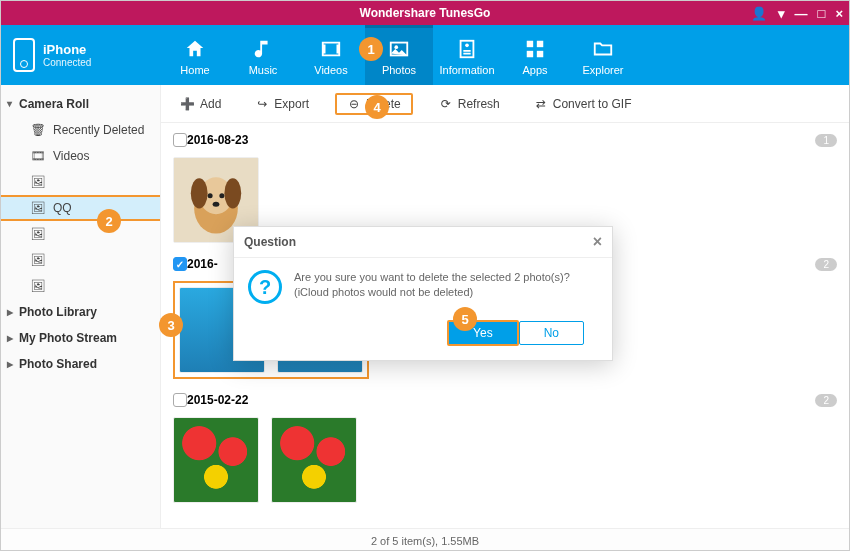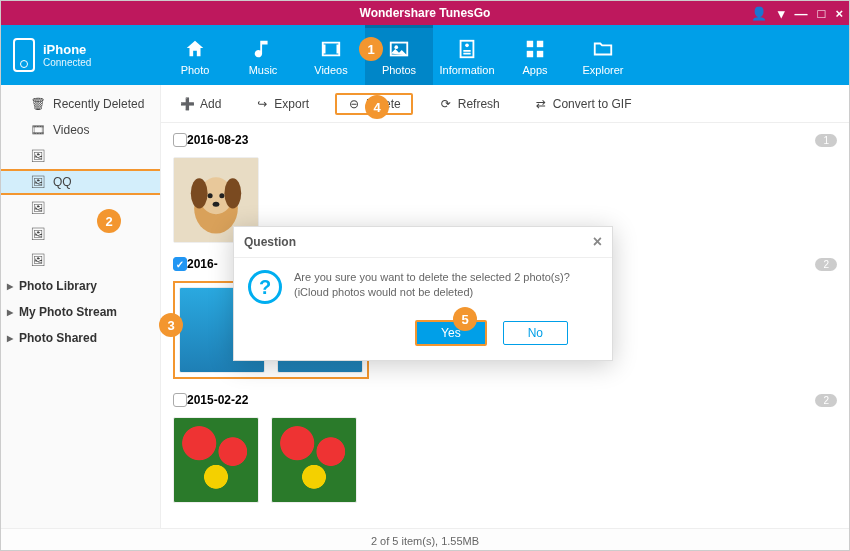--- a/index.html
+++ b/index.html
@@ -44,21 +44,21 @@
   .thumb.screen { background: linear-gradient(#2aa9e0,#1e7fb5); display:grid; grid-template-columns:repeat(4,1fr); grid-template-rows:repeat(5,1fr); gap:3px; padding:4px;}
   .thumb.screen span { background:rgba(255,255,255,.85); border-radius:3px;}
   .thumb.flowers { background: radial-gradient(circle at 30% 30%, #e33 20%, transparent 21%), radial-gradient(circle at 70% 40%, #e33 18%, transparent 19%), radial-gradient(circle at 50% 70%, #f4d000 16%, transparent 17%), #2a7a2a; }
   .sel-box { border:2px solid #f3962f; padding:4px; display:inline-flex; gap:12px; position:relative;}
   .statusbar { height: 24px; border-top: 1px solid #eee; background:#fdfdfd; display:flex; align-items:center; justify-content:center; font-size:11px; color:#666;}
   .modal-overlay { position:absolute; left:232px; top:225px; width:380px; background:#fff; box-shadow:0 4px 24px rgba(0,0,0,.2); border:1px solid #ddd; font-size:12px; z-index:10;}
   .modal-title { padding:6px 10px; border-bottom:1px solid #eee; display:flex; align-items:center; font-weight:bold; color:#555;}
   .modal-close { margin-left:auto; cursor:pointer; font-size:16px; color:#888;}
   .modal-body { display:flex; padding:12px 14px 6px 14px; gap:12px; align-items:flex-start; color:#666; font-size:11px; line-height:1.4;}
   .modal-qicon { width:34px; height:34px; border:3px solid #00aef0; border-radius:50%; color:#00aef0; display:flex; align-items:center; justify-content:center; font-size:20px; font-weight:bold; flex-shrink:0;}
-  .modal-btns { display:flex; justify-content:flex-end; gap:16px; padding:10px 44px 14px 14px; align-items:center;}
+  .modal-btns { display:flex; justify-content:flex-end; padding:10px 28px 14px 14px; align-items:center;}
   .btn { padding:4px 24px; border-radius:2px; font-size:12px; cursor:pointer;}
   .btn-primary { background:#009fe8; color:#fff; border:2px solid #f3962f;}
   .btn-secondary { background:#fff; color:#009fe8; border:1px solid #009fe8;}
   .step { position:absolute; width:24px; height:24px; background:#f3962f; color:#fff; border-radius:50%; display:flex; align-items:center; justify-content:center; font-size:13px; font-weight:bold; z-index:20;}
   .dog-svg{width:100%;height:100%;}
   ::-webkit-scrollbar{width:6px;} ::-webkit-scrollbar-thumb{background:#ccc;border-radius:3px;}
 </style>
 </head>
 <body>
 
@@ -81,21 +81,21 @@
       <div class="status">Connected</div>
     </div>
   </div>
   <div class="nav">
     <div class="nav-item">
       <div class="nicon">
           <svg viewBox="0 0 24 24" width="24" height="22">
             <path d="M12 3l9 8h-3v9h-4v-6h-4v6H6v-9H3z"></path>
           </svg>
         </div>
-      <span>Photo</span>
+      <span>Home</span>
     </div>
     <div class="nav-item">
       <div class="nicon">
           <svg viewBox="0 0 24 24" width="24" height="22">
             <path d="M9 3v10.6A4 4 0 1 0 11 17V7h6V3z"></path>
           </svg>
         </div>
       <span>Music</span>
     </div>
     <div class="nav-item">
@@ -144,20 +144,21 @@
           </svg>
         </div>
       <span>Explorer</span>
     </div>
   </div>
 </div>
 
 <div class="main">
 
   <div class="sidebar">
+    <div class="side-group-title exp">Camera Roll</div>
     <div class="side-item">
       <span class="sicon">🗑</span>
       <span>Recently Deleted</span>
     </div>
     <div class="side-item">
       <span class="sicon">🎞</span>
       <span>Videos</span>
     </div>
     <div class="side-item">
       <span class="sicon">🖼</span>

